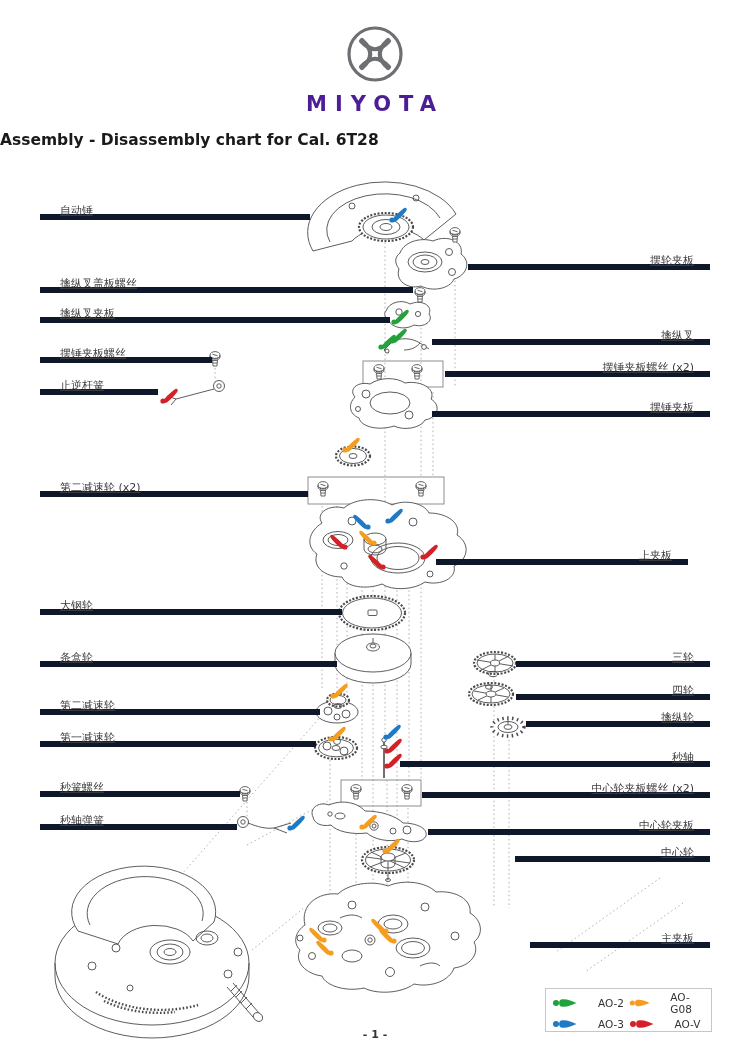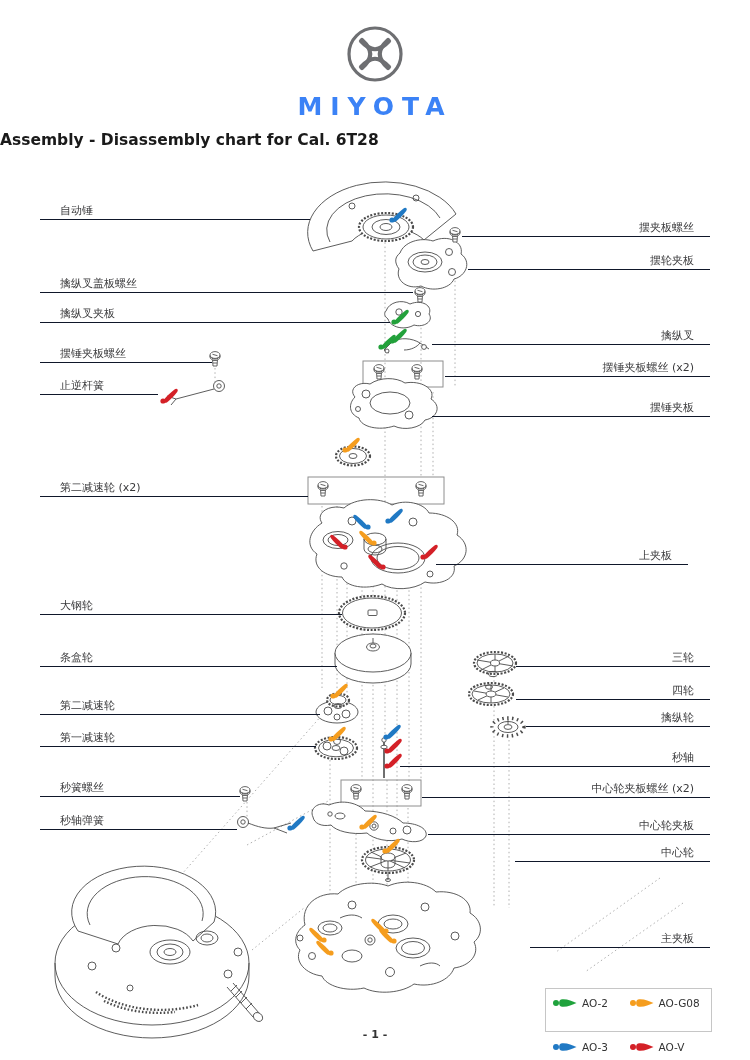--- a/index.html
+++ b/index.html
@@ -1,31 +1,31 @@
 <!DOCTYPE html>
 <html><head>
 <meta charset="utf-8">
 <style>
   html,body{margin:0;padding:0;background:#fff;}
   .page{position:relative;width:750px;height:1060px;background:#fff;overflow:hidden;
         font-family:"DejaVu Sans","Liberation Sans",sans-serif;}
   .hdr{position:absolute;left:0;top:0;width:750px;text-align:center;}
   .logo-mark{margin-top:22px;}
-  .brand{color:#3b82f6;font-size:25px;font-weight:bold;letter-spacing:8px;margin-top:2px;}
+  .brand{color:#4c1d95;font-size:21px;font-weight:bold;letter-spacing:8px;margin-top:2px;}
   .title{position:absolute;left:0;top:131px;width:750px;text-align:left;
          font-size:15.5px;font-weight:bold;color:#1a1a1a;}
-  .lbl{position:absolute;height:17px;border-bottom:1px solid #0f172a;
-       font-size:11px;line-height:15px;color:#3a3a3c;box-sizing:border-box;white-space:nowrap;}
+  .lbl{position:absolute;height:17px;border-bottom:6px solid #0f172a;
+       font-size:11px;line-height:15px;color:#3a3a3c;box-sizing:border-box;white-space:nowrap;text-decoration:underline;}
   .lbl-l{left:40px;padding-left:20px;text-align:left;}
   .lbl-r{padding-right:16px;text-align:right;}
   .diagram{position:absolute;left:0;top:0;}
   .legend{position:absolute;left:545px;top:988px;width:167px;height:44px;border:1px solid #c6c6c6;
           display:grid;grid-template-columns:1fr 1fr;align-content:center;row-gap:3px;
           padding:2px 6px;box-sizing:border-box;background:#fff;}
-  .legend-item{display:flex;align-items:center;gap:4px;font-size:10.5px;color:#333;margin-top:29px;}
+  .legend-item{display:flex;align-items:center;gap:20px;font-size:10.5px;color:#333;}
   .pagenum{position:absolute;left:0;top:1028px;width:750px;text-align:center;
            font-size:11px;font-weight:bold;color:#333;}
   
   .ln{stroke:#4b4b4b;stroke-width:0.9;fill:none;}
   .lnf{stroke:#4b4b4b;stroke-width:0.9;fill:#fff;}
   .teeth{stroke:#4b4b4b;stroke-width:2.2;fill:#fff;stroke-dasharray:2 1.6;}
   .teeth2{stroke:#4b4b4b;stroke-width:2.4;fill:none;stroke-dasharray:1.6 2;}
   .spiky{stroke:#4b4b4b;stroke-width:3.4;fill:#fff;stroke-dasharray:1.5 3.4;}
   .dot{stroke:#9b9b9b;stroke-width:0.8;fill:none;stroke-dasharray:1.5 2.8;}
   .box{stroke:#8e8e8e;stroke-width:1;fill:none;}
@@ -347,21 +347,20 @@
   <div class="lbl lbl-l" style="top:346px;width:172px"><span>摆锤夹板螺丝</span></div>
   <div class="lbl lbl-l" style="top:378px;width:118px"><span>止逆杆簧</span></div>
   <div class="lbl lbl-l" style="top:480px;width:268px"><span>第二减速轮 (x2)</span></div>
   <div class="lbl lbl-l" style="top:598px;width:302px"><span>大钢轮</span></div>
   <div class="lbl lbl-l" style="top:650px;width:297px"><span>条盒轮</span></div>
   <div class="lbl lbl-l" style="top:698px;width:280px"><span>第二减速轮</span></div>
   <div class="lbl lbl-l" style="top:730px;width:276px"><span>第一减速轮</span></div>
   <div class="lbl lbl-l" style="top:780px;width:200px"><span>秒簧螺丝</span></div>
   <div class="lbl lbl-l" style="top:813px;width:197px"><span>秒轴弹簧</span></div>
 
-  <div class="lbl lbl-r" style="top:220px;left:462px;width:248px"><span>摆夹板螺丝</span></div>
   <div class="lbl lbl-r" style="top:253px;left:468px;width:242px"><span>摆轮夹板</span></div>
   <div class="lbl lbl-r" style="top:328px;left:432px;width:278px"><span>擒纵叉</span></div>
   <div class="lbl lbl-r" style="top:360px;left:445px;width:265px"><span>摆锤夹板螺丝 (x2)</span></div>
   <div class="lbl lbl-r" style="top:400px;left:432px;width:278px"><span>摆锤夹板</span></div>
   <div class="lbl lbl-r" style="top:548px;left:436px;width:252px"><span>上夹板</span></div>
   <div class="lbl lbl-r" style="top:650px;left:516px;width:194px"><span>三轮</span></div>
   <div class="lbl lbl-r" style="top:683px;left:516px;width:194px"><span>四轮</span></div>
   <div class="lbl lbl-r" style="top:710px;left:526px;width:184px"><span>擒纵轮</span></div>
   <div class="lbl lbl-r" style="top:750px;left:400px;width:310px"><span>秒轴</span></div>
   <div class="lbl lbl-r" style="top:781px;left:422px;width:288px"><span>中心轮夹板螺丝 (x2)</span></div>

